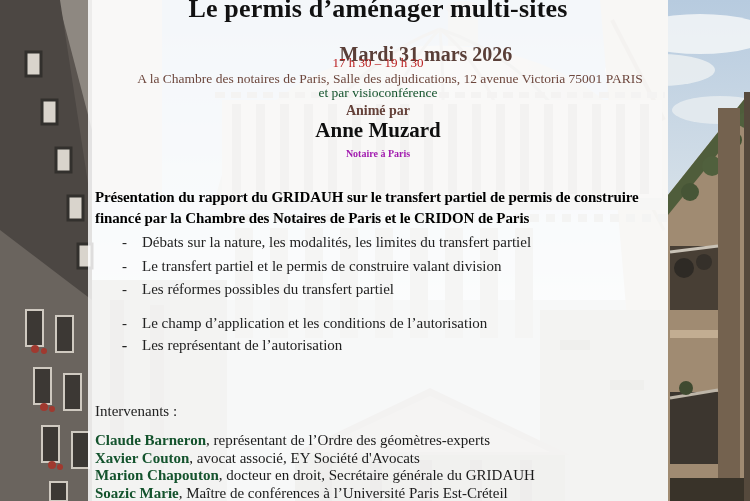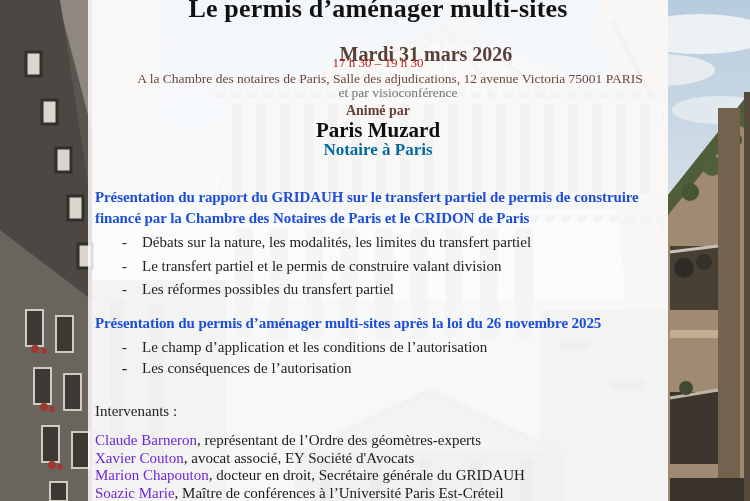--- a/index.html
+++ b/index.html
@@ -17,42 +17,42 @@
   }
   #content{
     position:absolute;left:88px;top:0;width:580px;height:383px;
     color:#1d1d1d;
   }
   .centered{position:absolute;left:0;width:580px;text-align:center;white-space:nowrap;}
   .title{top:-6px;font-size:26px;font-weight:bold;color:#111;letter-spacing:0.2px;}
   .date{top:43px;font-size:20px;font-weight:bold;color:#5a3f38;padding-left:48px;}
   .time{top:55px;font-size:13px;color:#b91c1c;}
   .address{top:71px;font-size:13.5px;color:#6d473d;margin-left:12px;}
-  .remote{top:85px;font-size:13.5px;color:#737373;margin-left:20px;}
+  .remote{top:85px;font-size:13.5px;color:#14532d;}
   .host-intro{top:103px;font-size:14px;font-weight:bold;color:#65423a;}
   .host-name{top:118px;font-size:21px;font-weight:bold;color:#0f0f0f;}
-  .host-role{top:140px;font-size:17px;font-weight:bold;color:#0369a1;}
+  .host-role{top:148px;font-size:10px;font-weight:bold;color:#a21caf;}
   .section{position:absolute;left:7px;width:560px;}
   .sec1{top:187px;}
   .sec2{top:313px;}
   .sec-heading{
-    font-size:15px;font-weight:bold;color:#1d4ed8;
+    font-size:15px;font-weight:bold;color:#000000;
     line-height:20.5px;letter-spacing:-0.1px;margin:0 0 3px 0;
   }
   ul.bullets{list-style:none;margin:0;padding:0;}
   .sec1 ul.bullets li{line-height:23.5px;}
   .sec2 ul.bullets li{line-height:21.5px;}
   ul.bullets li{
     position:relative;padding-left:47px;font-size:15px;color:#222;
   }
   ul.bullets .dash{position:absolute;left:27px;}
   .speakers-label{position:absolute;left:7px;top:403px;font-size:15px;color:#222;}
   .speakers{position:absolute;left:7px;top:432px;width:566px;font-size:15px;}
   .speaker{line-height:17.5px;white-space:nowrap;color:#1b1b1b;}
-  .speaker .name{font-weight:normal;color:#6d28d9;}
+  .speaker .name{font-weight:bold;color:#14532d;}
 </style>
 </head>
 <body>
 
 <div id="flyer">
 
   <svg id="bg" viewBox="0 0 750 501" aria-hidden="true">
     <defs>
       <linearGradient id="sky" x1="0" y1="0" x2="0" y2="1">
         <stop offset="0" stop-color="#b7cbdf"></stop>
@@ -204,38 +204,37 @@
 
   <div id="overlay"></div>
 
   <div id="content">
     <div class="centered title">Le permis d’aménager multi-sites</div>
     <div class="centered date">Mardi 31 mars 2026</div>
     <div class="centered time">17 h 30 – 19 h 30</div>
     <div class="centered address">A la Chambre des notaires de Paris, Salle des adjudications, 12 avenue Victoria 75001 PARIS</div>
     <div class="centered remote">et par visioconférence</div>
     <div class="centered host-intro">Animé par</div>
-    <div class="centered host-name">Paris Muzard</div>
+    <div class="centered host-name">Anne Muzard</div>
     <div class="centered host-role">Notaire à Paris</div>
 
     <div class="section sec1">
       <p class="sec-heading">Présentation du rapport du GRIDAUH sur le transfert partiel de permis de construire financé par la Chambre des Notaires de Paris et le CRIDON de Paris</p>
       <ul class="bullets">
         <li><span class="dash">-</span><span>Débats sur la nature, les modalités, les limites du transfert partiel</span></li>
         <li><span class="dash">-</span><span>Le transfert partiel et le permis de construire valant division</span></li>
         <li><span class="dash">-</span><span>Les réformes possibles du transfert partiel</span></li>
       </ul>
     </div>
 
     <div class="section sec2">
-      <p class="sec-heading">Présentation du permis d’aménager multi-sites après la loi du 26 novembre 2025</p>
       <ul class="bullets">
         <li><span class="dash">-</span><span>Le champ d’application et les conditions de l’autorisation</span></li>
         <li><span class="dash">-</span></li>
-        <li><span class="dash">-</span><span>Les conséquences de l’autorisation</span></li>
+        <li><span class="dash">-</span><span>Les représentant de l’autorisation</span></li>
       </ul>
     </div>
 
     <div class="speakers-label">Intervenants :</div>
 
     <div class="speakers">
       <div class="speaker"><span class="name">Claude Barneron</span><span>, représentant de l’Ordre des géomètres-experts</span></div>
       <div class="speaker"><span class="name">Xavier Couton</span><span>, avocat associé, EY Société d'Avocats</span></div>
       <div class="speaker"><span class="name">Marion Chapouton</span><span>, docteur en droit, Secrétaire générale du GRIDAUH</span></div>
       <div class="speaker"><span class="name">Soazic Marie</span><span>, Maître de conférences à l’Université Paris Est-Créteil</span></div>

